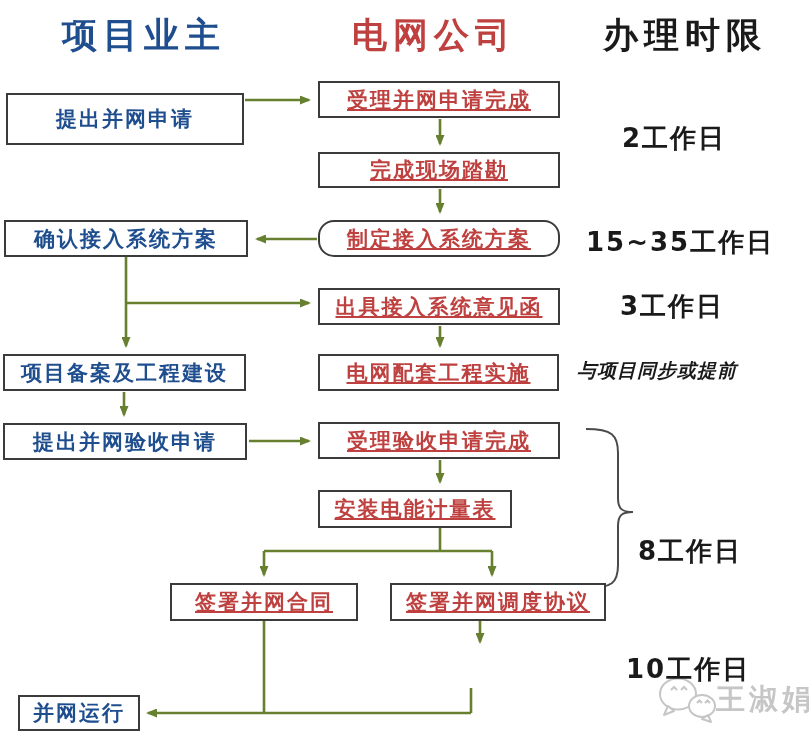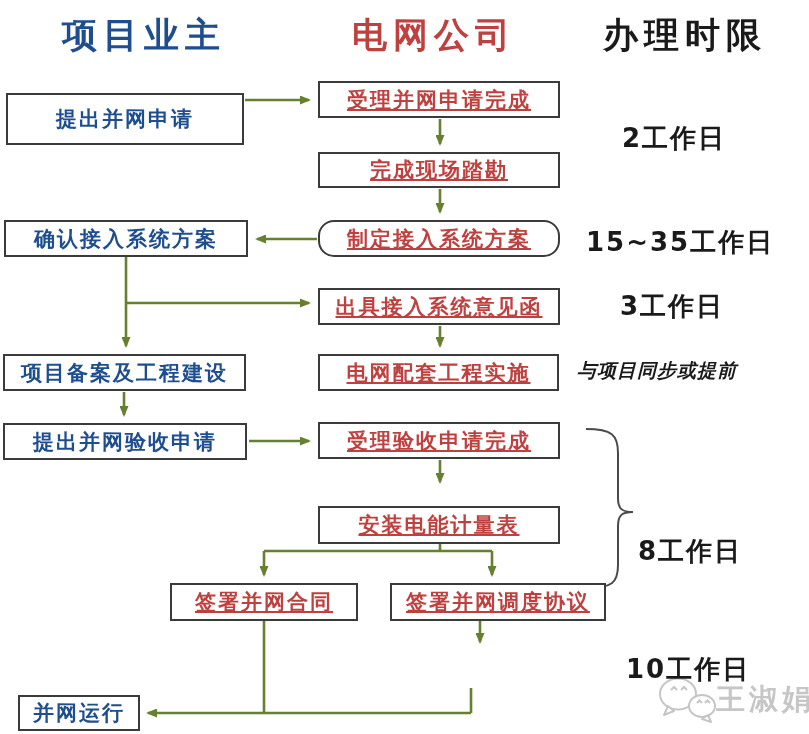--- a/index.html
+++ b/index.html
@@ -139,21 +139,21 @@
   <div class="fbox owner" style="left:3px;top:354px;width:243px;height:37px;">项目备案及工程建设</div>
   <div class="fbox owner" style="left:3px;top:423px;width:244px;height:37px;">提出并网验收申请</div>
   <div class="fbox owner" style="left:18px;top:695px;width:122px;height:36px;">并网运行</div>
 
   <div class="fbox grid" style="left:318px;top:81px;width:242px;height:37px;">受理并网申请完成</div>
   <div class="fbox grid" style="left:318px;top:152px;width:242px;height:36px;">完成现场踏勘</div>
   <div class="fbox grid" style="left:318px;top:220px;width:242px;height:37px;border-radius:16px;">制定接入系统方案</div>
   <div class="fbox grid" style="left:318px;top:288px;width:242px;height:37px;">出具接入系统意见函</div>
   <div class="fbox grid" style="left:318px;top:354px;width:241px;height:37px;">电网配套工程实施</div>
   <div class="fbox grid" style="left:318px;top:422px;width:242px;height:37px;">受理验收申请完成</div>
-  <div class="fbox grid" style="left:318px;top:490px;width:242px;height:38px;margin-top:16px;">安装电能计量表</div>
+  <div class="fbox grid" style="left:318px;top:490px;width:194px;height:38px;">安装电能计量表</div>
   <div class="fbox grid" style="left:170px;top:583px;width:188px;height:38px;">签署并网合同</div>
   <div class="fbox grid" style="left:378px;top:583px;width:216px;height:38px;margin-left:12px;">签署并网调度协议</div>
 
   <div class="tlabel" style="left:622px;top:121px;">2工作日</div>
   <div class="tlabel" style="left:586px;top:225px;">15~35工作日</div>
   <div class="tlabel" style="left:620px;top:289px;">3工作日</div>
   <div class="tlabel small" style="left:577px;top:358px;">与项目同步或提前</div>
   <div class="tlabel" style="left:638px;top:498px;margin-top:36px;">8工作日</div>
   <div class="tlabel" style="left:626px;top:652px;">10工作日</div>
 

